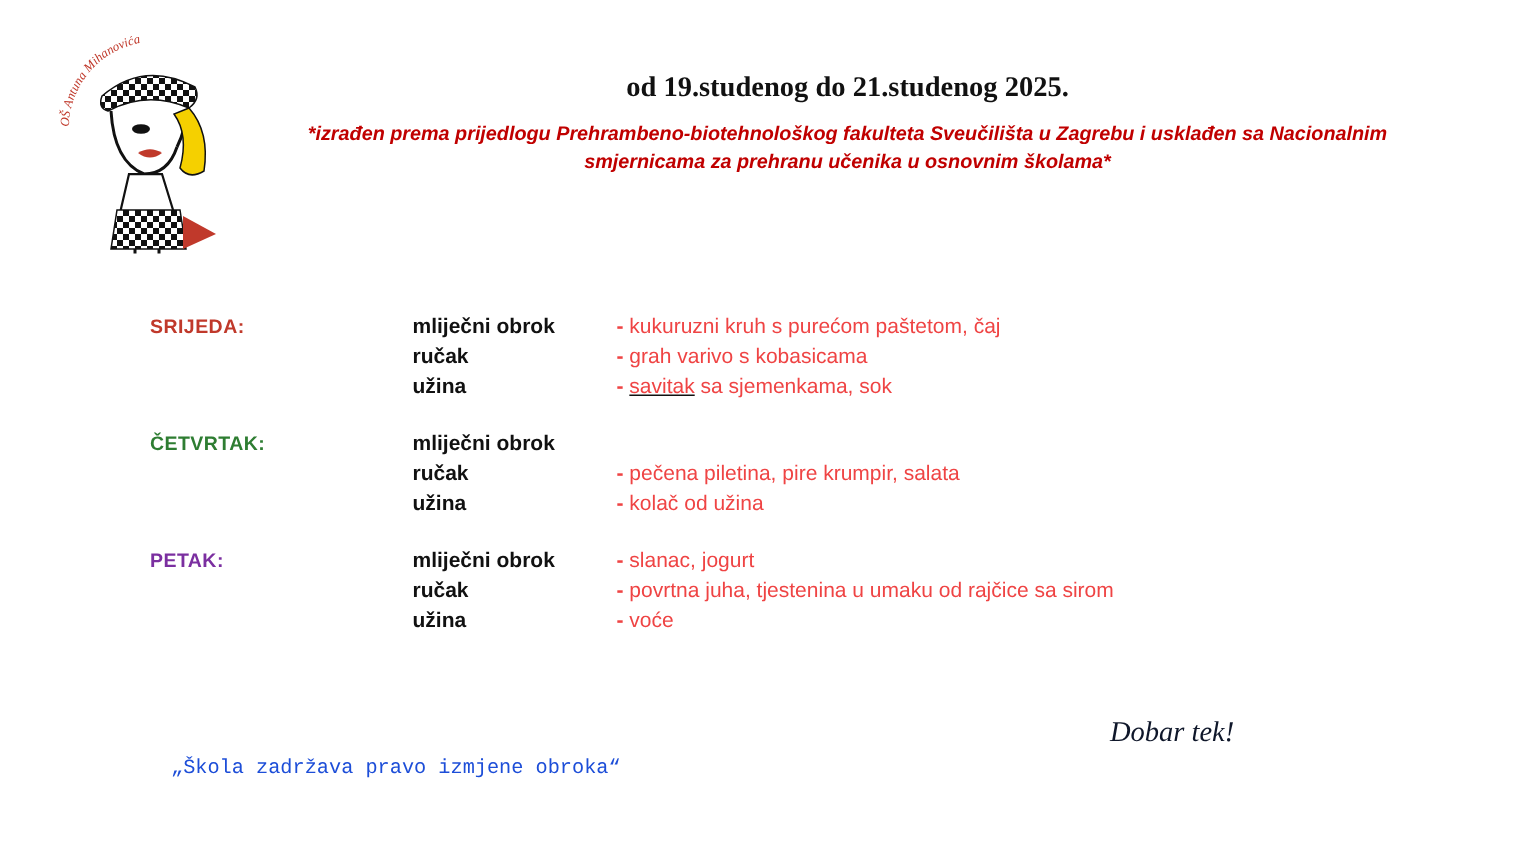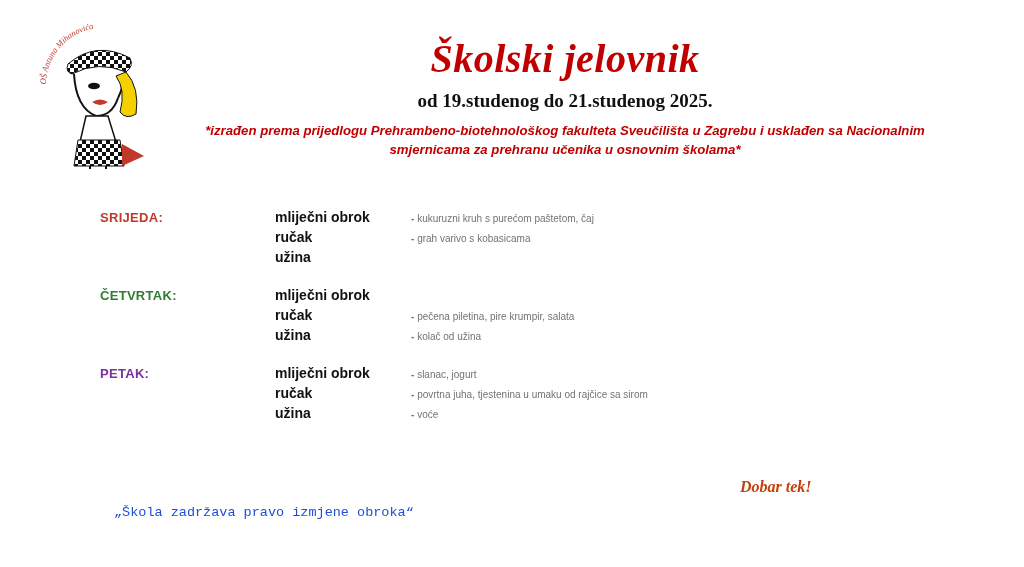--- a/index.html
+++ b/index.html
@@ -88,42 +88,42 @@
     letter-spacing: 0.3px;
   }
   .meal-label {
     width: 136px;
     flex: 0 0 136px;
     font-size: 14px;
     font-weight: bold;
     color: #111111;
   }
   .meal-desc {
-    font-size: 10px;
-    color: #737373;
+    font-size: 14px;
+    color: #ef4444;
     white-space: nowrap;
   }
   .meal-desc .dash {
     font-weight: bold;
   }
   .underline-word {
     text-decoration: underline;
     text-decoration-color: #111;
   }
 
   
   #bon-appetit {
     position: absolute;
     left: 740px;
     top: 478px;
     font-family: "Liberation Serif", serif;
     font-style: italic;
-    font-weight: bold;
-    font-size: 16px;
-    color: #c2410c;
+    font-weight: normal;
+    font-size: 19px;
+    color: #0f172a;
   }
   #disclaimer {
     position: absolute;
     left: 114px;
     top: 505px;
     font-family: Liberation Mono, monospace;
     font-size: 13.5px;
     color: #1d4ed8;
   }
 </style>
@@ -161,41 +161,41 @@
     <path d="M40,116 L82,116 L86,142 L36,142 Z" fill="url(#checker)" stroke="#111" stroke-width="1"></path>
 
     <path d="M84,120 L106,132 L84,142 Z" fill="#c0392b"></path>
 
     <line x1="52" y1="142" x2="52" y2="150" stroke="#111" stroke-width="2"></line>
     <line x1="68" y1="142" x2="68" y2="150" stroke="#111" stroke-width="2"></line>
   </svg>
 </div>
 
 <div id="doc-header">
-  <div id="menu-title">Školski jelovnik</div>
   <div id="menu-subtitle">od 19.studenog do 21.studenog 2025.</div>
   <div id="menu-note">*izrađen prema prijedlogu Prehrambeno-biotehnološkog fakulteta Sveučilišta u Zagrebu i usklađen sa Nacionalnim smjernicama za prehranu učenika u osnovnim školama*</div>
 </div>
 
 <div id="menu-body">
 
   <div class="day-block">
     <div class="day-row">
       <div class="day-label" style="color:#c0392b">SRIJEDA:</div>
       <div class="meal-label">mliječni obrok</div>
       <div class="meal-desc"><span class="dash">-</span> <span>kukuruzni kruh s purećom paštetom, čaj</span></div>
     </div>
     <div class="day-row">
       <div class="day-label"></div>
       <div class="meal-label">ručak</div>
       <div class="meal-desc"><span class="dash">-</span> <span>grah varivo s kobasicama</span></div>
     </div>
     <div class="day-row">
       <div class="day-label"></div>
       <div class="meal-label">užina</div>
+      <div class="meal-desc"><span class="dash">-</span> <span class="underline-word">savitak</span><span> sa sjemenkama, sok</span></div>
     </div>
   </div>
 
   <div class="day-block">
     <div class="day-row">
       <div class="day-label" style="color:#2e7d32">ČETVRTAK:</div>
       <div class="meal-label">mliječni obrok</div>
     </div>
     <div class="day-row">
       <div class="day-label"></div>

